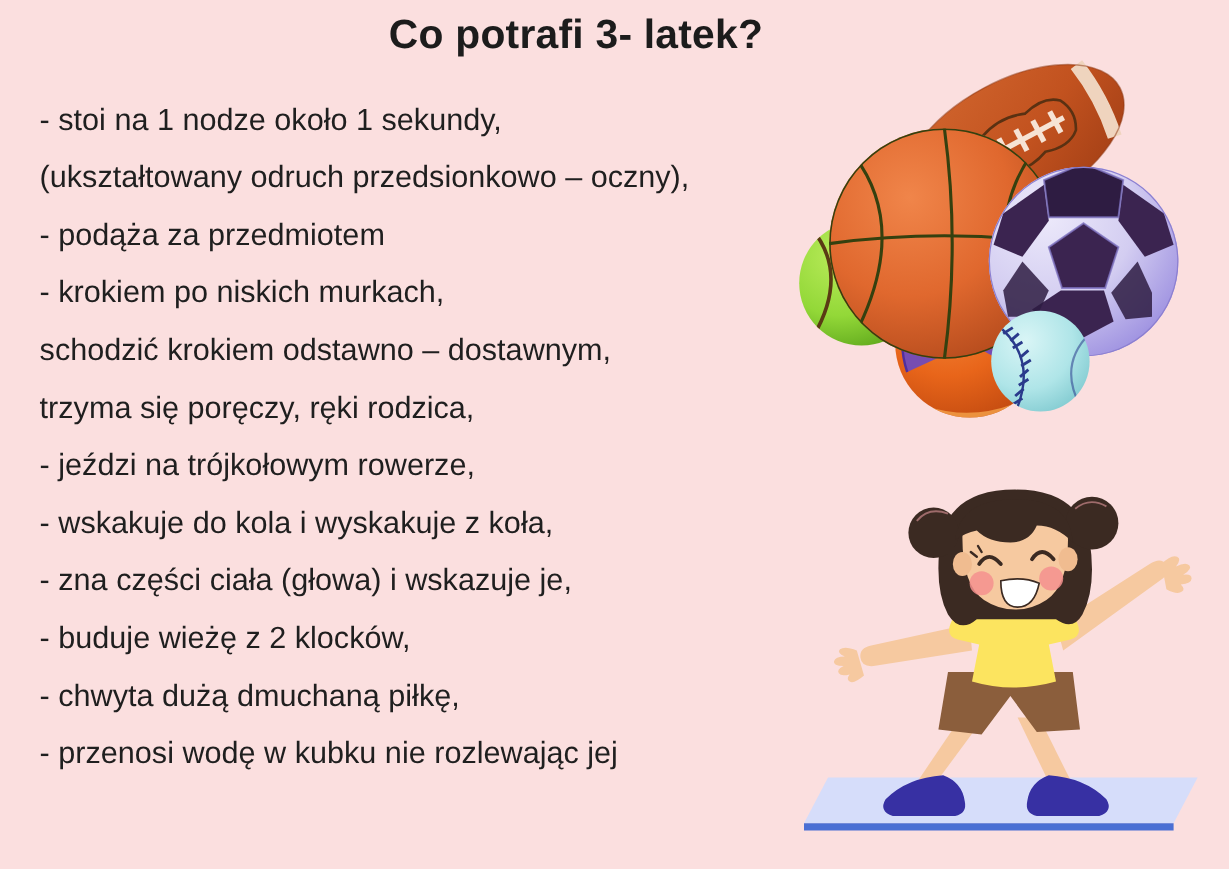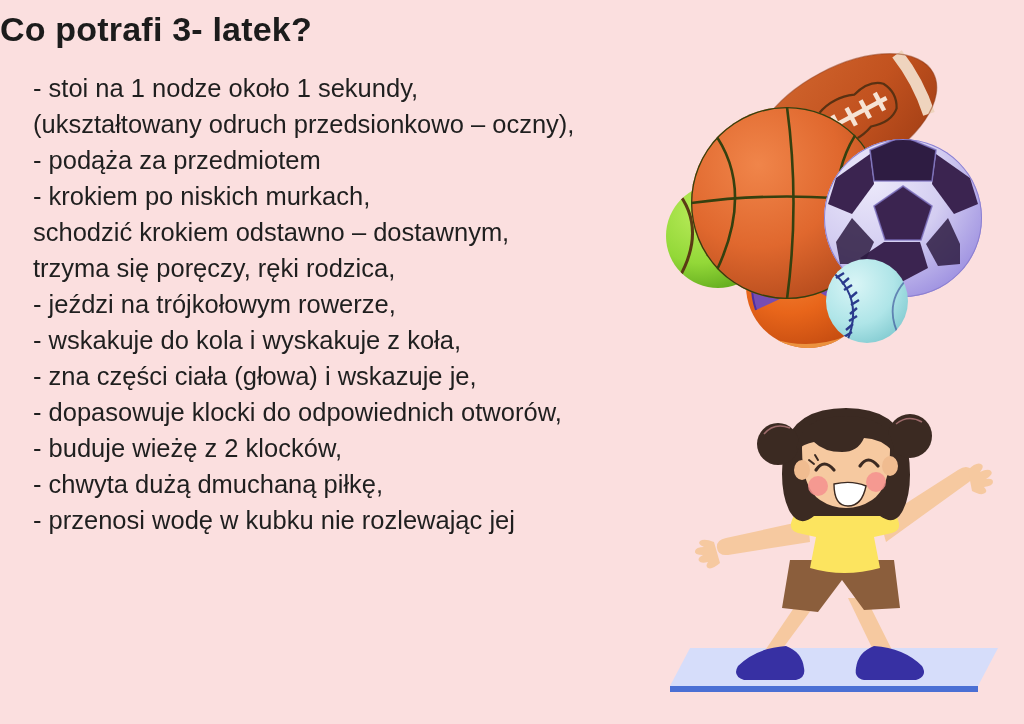--- a/index.html
+++ b/index.html
@@ -20,21 +20,21 @@
     width: 1024px;
     height: 724px;
     background: #fbdfdf;
     overflow: hidden;
   }
   #page-title {
     position: absolute;
     left: 0;
     top: 10px;
     width: 960px;
-    text-align: left;
+    text-align: center;
     font-size: 34px;
     font-weight: bold;
     color: #1c1c1c;
     letter-spacing: 0.2px;
     font-family: "Liberation Sans", sans-serif;
   }
   #skills-list {
     position: absolute;
     left: 33px;
     top: 70px;
@@ -42,20 +42,21 @@
     margin: 0;
     padding: 0;
     list-style: none;
   }
   #skills-list li {
     font-size: 25.5px;
     line-height: 36px;
     color: #1f1f1f;
     white-space: nowrap;
     font-family: "Liberation Sans", sans-serif;
+    margin-top: 12px;
   }
   .art {
     position: absolute;
   }
   #balls-illustration {
     left: 660px;
     top: 58px;
     width: 364px;
     height: 300px;
   }
@@ -77,21 +78,20 @@
   <ul id="skills-list">
     <li>- stoi na 1 nodze około 1 sekundy,</li>
     <li>(ukształtowany odruch przedsionkowo – oczny),</li>
     <li>- podąża za przedmiotem</li>
     <li>- krokiem po niskich murkach,</li>
     <li>schodzić krokiem odstawno – dostawnym,</li>
     <li>trzyma się poręczy, ręki rodzica,</li>
     <li>- jeździ na trójkołowym rowerze,</li>
     <li>- wskakuje do kola i wyskakuje z koła,</li>
     <li>- zna części ciała (głowa) i wskazuje je,</li>
-    <li>- dopasowuje klocki do odpowiednich otworów,</li>
     <li>- buduje wieżę z 2 klocków,</li>
     <li>- chwyta dużą dmuchaną piłkę,</li>
     <li>- przenosi wodę w kubku nie rozlewając jej</li>
   </ul>
 
   <div class="art" id="balls-illustration">
     <svg viewBox="0 0 364 300" width="364" height="300">
       <defs>
         <radialGradient id="gBask" cx="35%" cy="30%" r="78%">
           <stop offset="0%" stop-color="#F0854A"></stop>

